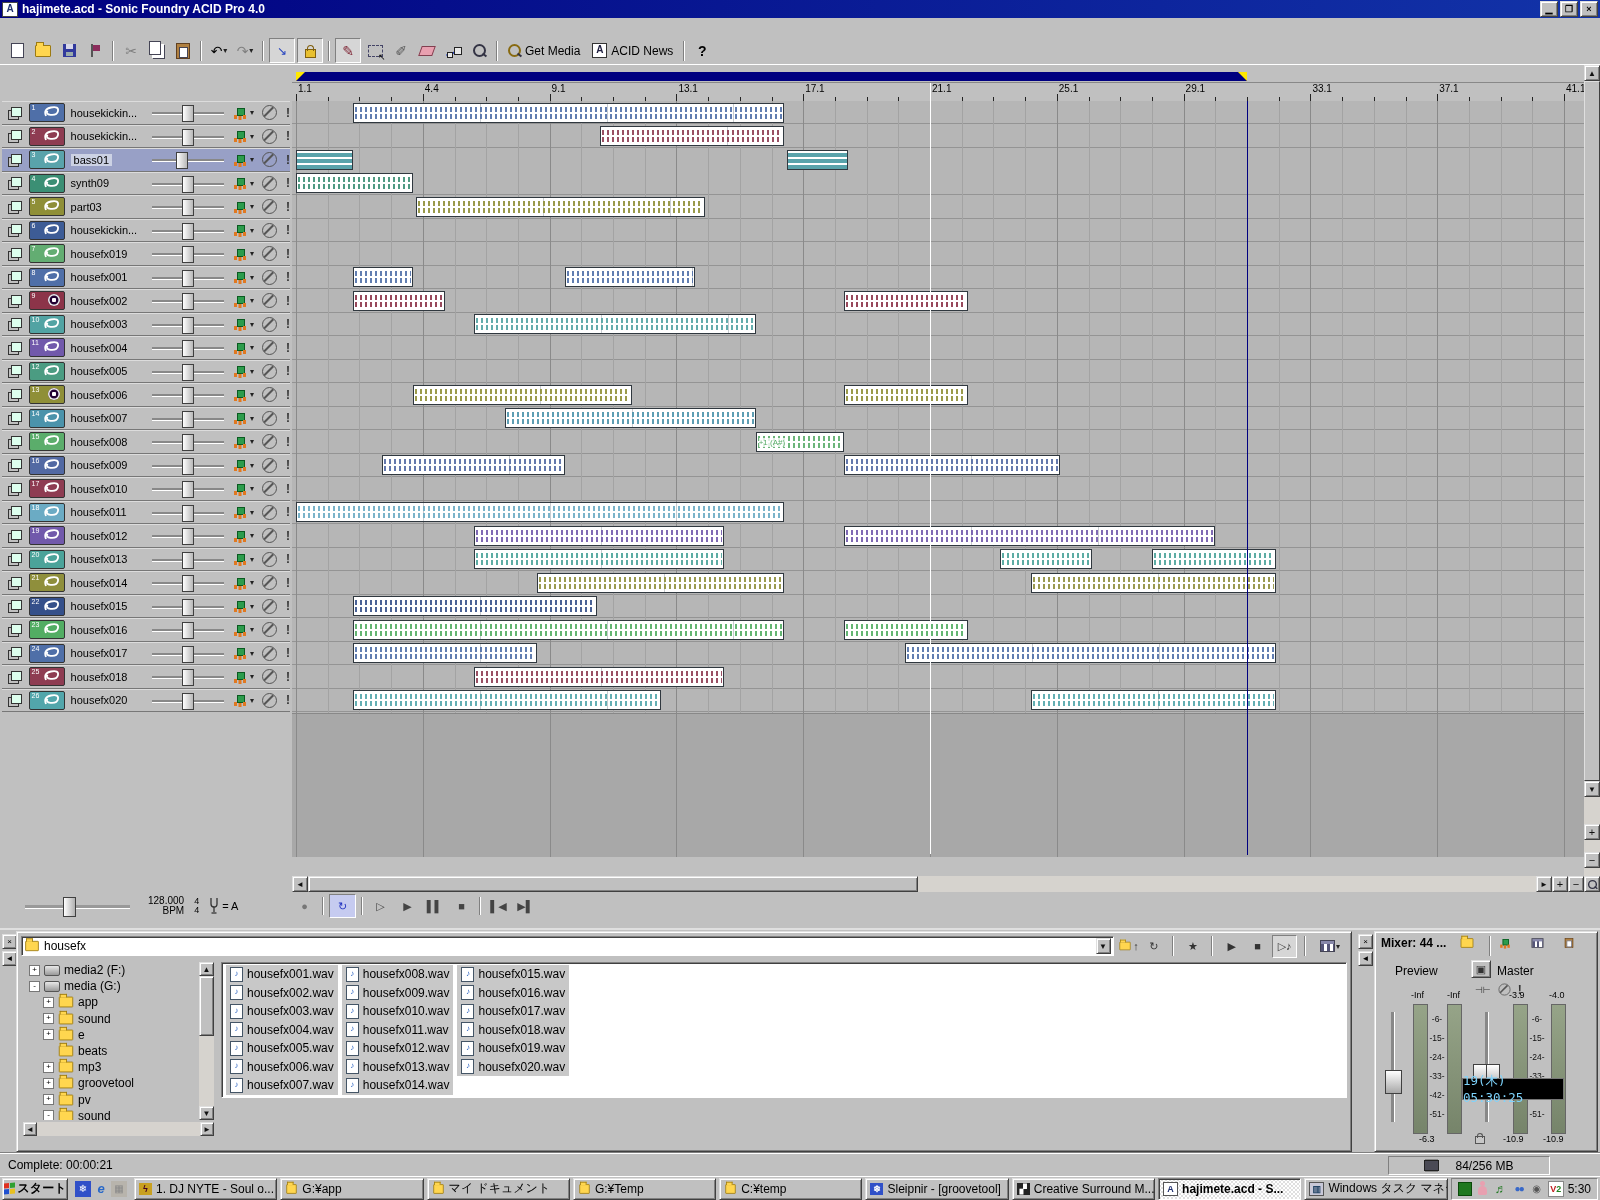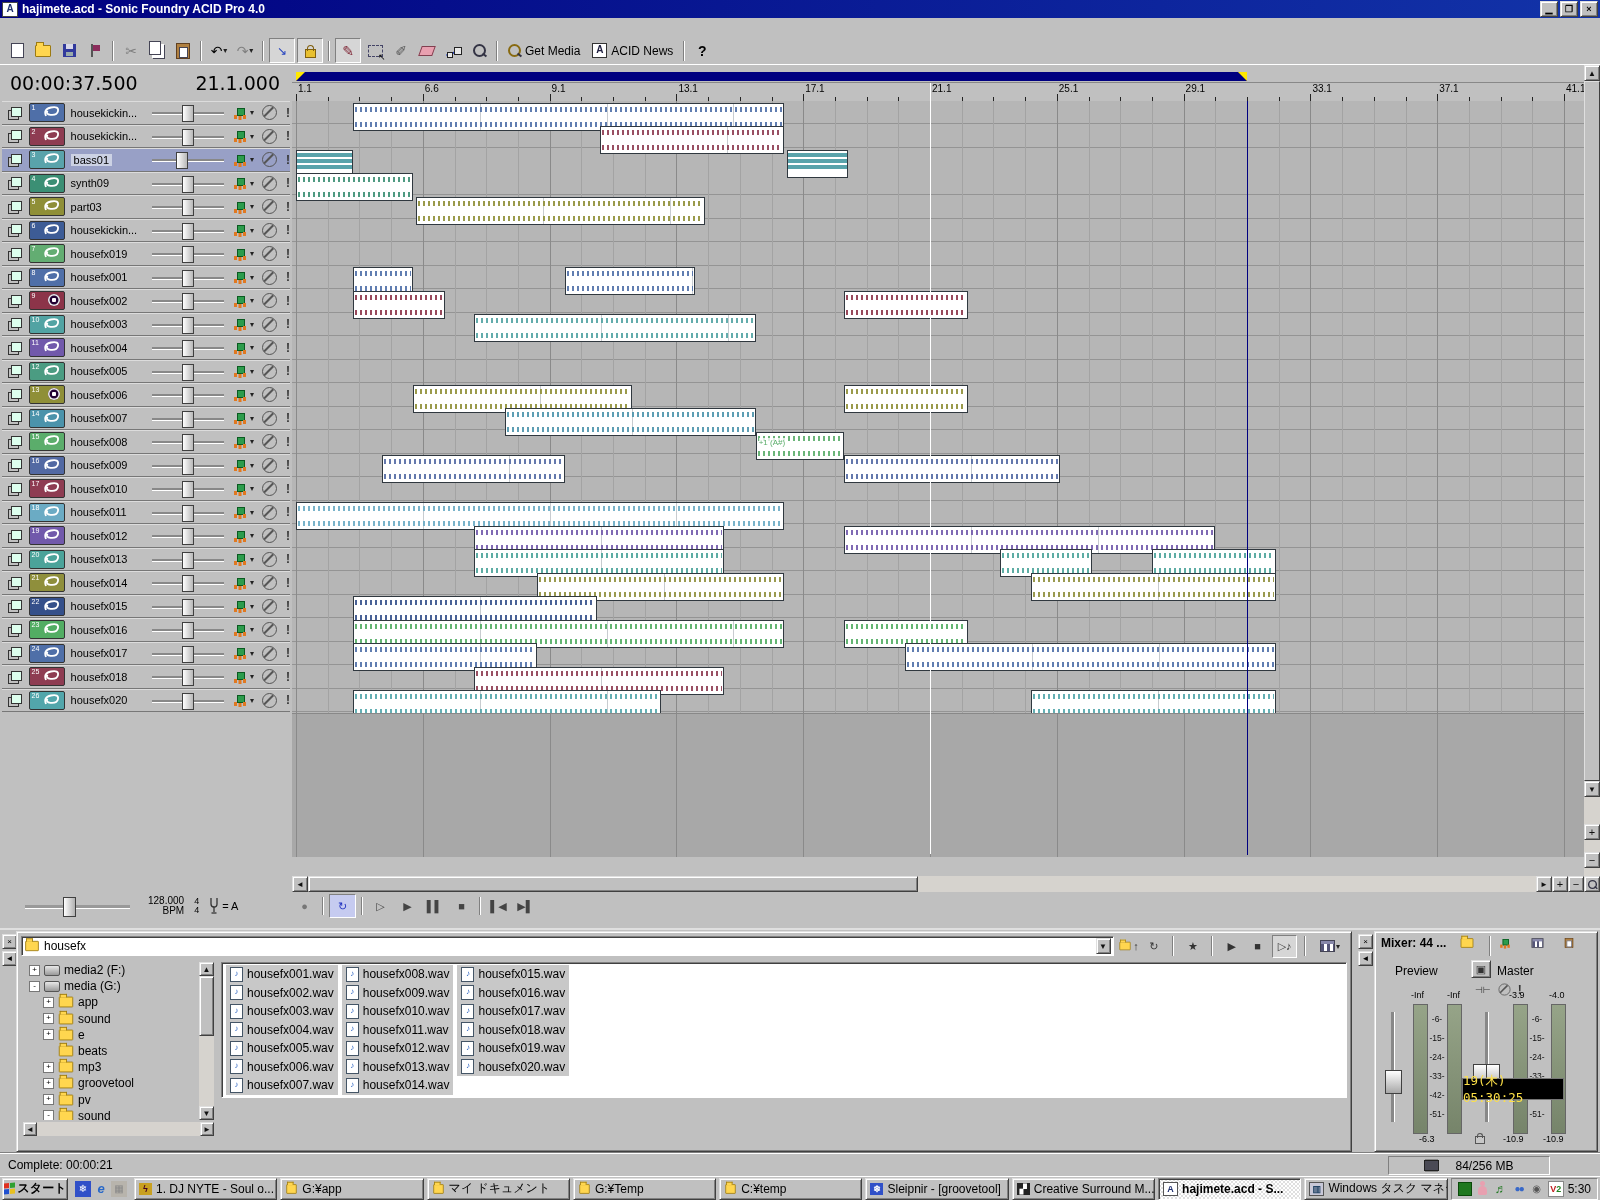--- a/index.html
+++ b/index.html
@@ -95,21 +95,21 @@
   .rlab{position:absolute;top:1px;font-size:10px;}
   #grid{left:292px;top:101px;width:1292px;height:611.5px;background-color:#b6b6b6;
     background-image:
       repeating-linear-gradient(90deg,#8a8a8a 0 1px,transparent 1px 126.8px),
       repeating-linear-gradient(90deg,#a3a3a3 0 1px,transparent 1px 31.7px),
       repeating-linear-gradient(180deg,transparent 0 22.5px,#949494 22.5px 23.5px);
     background-position:4px 0,4px 0,0 0;overflow:hidden;}
   #below{left:292px;top:712.5px;width:1292px;height:143px;background-color:#a8a8a8;
     background-image:repeating-linear-gradient(90deg,#8a8a8a 0 1px,transparent 1px 126.8px);
     background-position:4px 0;border-top:1px solid #888;}
-  .clip{position:absolute;height:28px;background-color:#fff;border:1px solid #30383f;box-sizing:border-box;
+  .clip{position:absolute;height:20px;background-color:#fff;border:1px solid #30383f;box-sizing:border-box;
     background-image:repeating-linear-gradient(90deg,transparent 0 125.8px,#c8ccd0 125.8px 126.8px);}
   .clip::before,.clip::after{content:"";position:absolute;left:1px;right:1px;height:5px;
     background:repeating-linear-gradient(90deg,currentColor 0 2px,rgba(0,0,0,0) 2px 5px);opacity:.9;}
   .clip::before{top:3px;} .clip::after{bottom:3px;}
   .clip.stripes{background-image:linear-gradient(180deg,#fff 0 2px,currentColor 2px 6px,#fff 6px 8px,
     currentColor 8px 12px,#fff 12px 14px,currentColor 14px 18px,#fff 18px 20px);}
   .clip.stripes::before,.clip.stripes::after{display:none;}
   .cliplab{position:absolute;left:2px;top:5px;font-size:8px;background:rgba(255,255,255,.8);z-index:2;line-height:9px;}
   #cursorline{left:930px;top:83px;width:1px;height:771px;background:#fff;z-index:5;}
   #loopline{left:1247px;top:101px;width:1px;height:754px;background:#000080;z-index:5;}
@@ -167,21 +167,21 @@
   .meter{position:absolute;width:13px;background:linear-gradient(180deg,#96a488,#76846a);border:1px solid #666;
     background-clip:padding-box;}
   .mtick{position:absolute;font-size:8.5px;width:22px;text-align:center;color:#111;}
   .mtick::before,.mtick::after{content:"-";}
   .mtop{position:absolute;font-size:9px;}
   .fadertrack{position:absolute;width:3px;background:#888;box-shadow:1px 0 0 #fff;}
   .faderhandle{position:absolute;width:15px;height:22px;background:linear-gradient(180deg,#fff,#a8a8a8);border:1px solid #404040;}
   .mlock{position:absolute;width:8px;height:6px;background:#c8c8c8;border:1px solid #555;}
   .mlock::before{content:"";position:absolute;left:1px;top:-4px;width:4px;height:4px;border:1px solid #555;border-bottom:none;border-radius:3px 3px 0 0;}
   #clockover{left:1462px;top:1078px;width:100px;height:20px;background:#000;border:1px solid #777;
-    color:#fde047;font-family:"DejaVu Sans Mono",monospace;font-size:12.5px;display:flex;align-items:center;justify-content:center;z-index:20;}
+    color:#7dd3fc;font-family:"DejaVu Sans Mono",monospace;font-size:12.5px;display:flex;align-items:center;justify-content:center;z-index:20;}
   
   #statusbar{left:0;top:1152px;width:1600px;height:24px;border-top:1px solid #808080;box-shadow:inset 0 1px 0 #fff;
     display:flex;align-items:center;padding:0 8px;box-sizing:border-box;}
   #mempanel{position:absolute;left:1388px;top:3px;width:160px;height:17px;border:1px solid;border-color:#808080 #fff #fff #808080;
     display:flex;align-items:center;justify-content:center;gap:16px;font-size:12px;}
   .i-chip{width:13px;height:9px;background:#4a4a55;border:1px solid #222;box-shadow:0 -2px 0 -1px #888,0 2px 0 -1px #888;}
   
   #taskbar{left:0;top:1176px;width:1600px;height:24px;background:#c0c0c0;border-top:1px solid #fff;
     display:flex;align-items:center;padding:1px 2px;box-sizing:border-box;gap:3px;}
   #startbtn{width:64px;height:20px;display:flex;align-items:center;justify-content:center;gap:3px;font-weight:bold;font-size:12px;flex:none;}
@@ -282,24 +282,20 @@
     <span class="tblabelbtn">
       <span class="i-anews">A</span>
       <span>ACID News</span>
     </span>
     <span class="tbsep"></span>
     <span class="tb">
         <span class="g13" style="font-weight:bold;">?</span>
       </span>
   </div>
 
-  <div id="timedisp" class="abs">
-    <span>00:00:37.500</span>
-    <span>21.1.000</span>
-  </div>
 
   <div id="track-list" class="abs">
       <div class="trow">
         <span class="winic"></span>
         <span class="badge" style="background: rgb(79, 111, 168);">
           <span class="tnum">1</span>
           <svg width="20" height="14" viewBox="0 0 20 14">
             <path d="M4 11 Q1 4 9 2.5 Q17 1 16 6 Q15 10.5 8.5 9.8 Q3.5 9.2 5.5 5.5" stroke="#fff" fill="none" stroke-width="1.8"></path>
           </svg>
         </span>
@@ -740,21 +736,21 @@
       <div class="ltri" style="left: 4px; border-right: 9px solid transparent;"></div>
       <div class="ltri" style="left: 946px; border-left: 9px solid transparent;"></div>
     </div>
   <div id="ruler" class="abs">
       <div class="rtick major" style="left: 4px;"></div>
       <div class="rlab" style="left: 6px;">1.1</div>
       <div class="rtick" style="left: 35.7px;"></div>
       <div class="rtick" style="left: 67.4px;"></div>
       <div class="rtick" style="left: 99.1px;"></div>
       <div class="rtick major" style="left: 130.8px;"></div>
-      <div class="rlab" style="left: 132.8px;">6.6</div>
+      <div class="rlab" style="left: 132.8px;">4.4</div>
       <div class="rtick" style="left: 162.5px;"></div>
       <div class="rtick" style="left: 194.2px;"></div>
       <div class="rtick" style="left: 225.9px;"></div>
       <div class="rtick major" style="left: 257.6px;"></div>
       <div class="rlab" style="left: 259.6px;">9.1</div>
       <div class="rtick" style="left: 289.3px;"></div>
       <div class="rtick" style="left: 321px;"></div>
       <div class="rtick" style="left: 352.7px;"></div>
       <div class="rtick major" style="left: 384.4px;"></div>
       <div class="rlab" style="left: 386.4px;">13.1</div>

